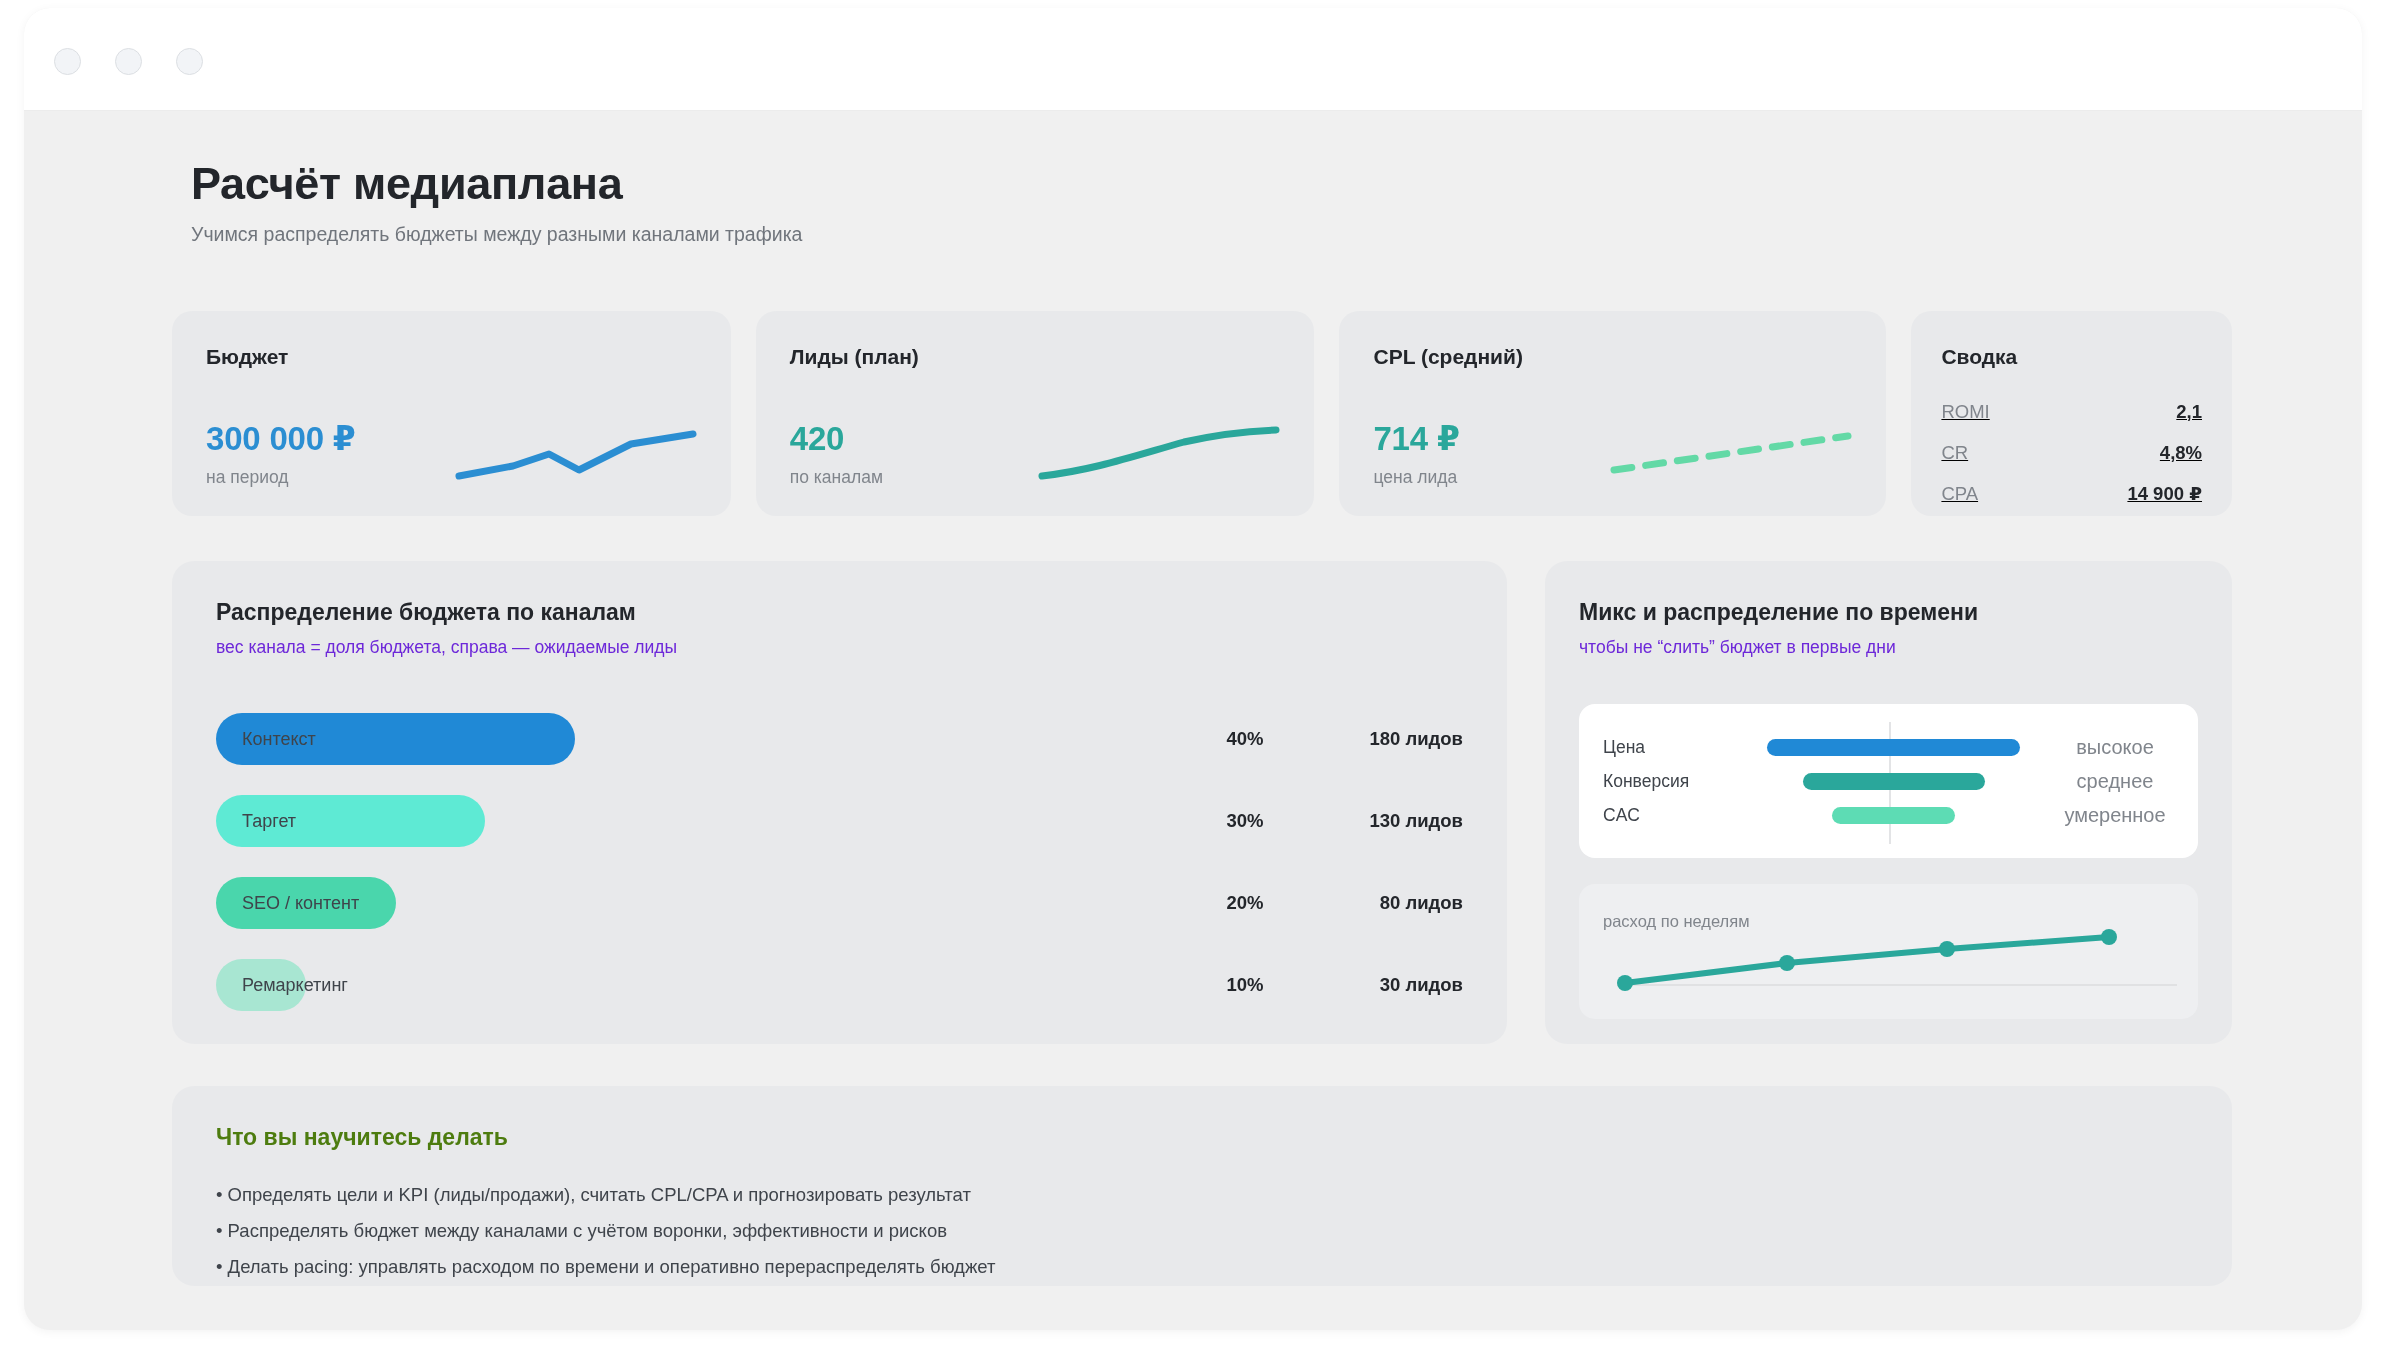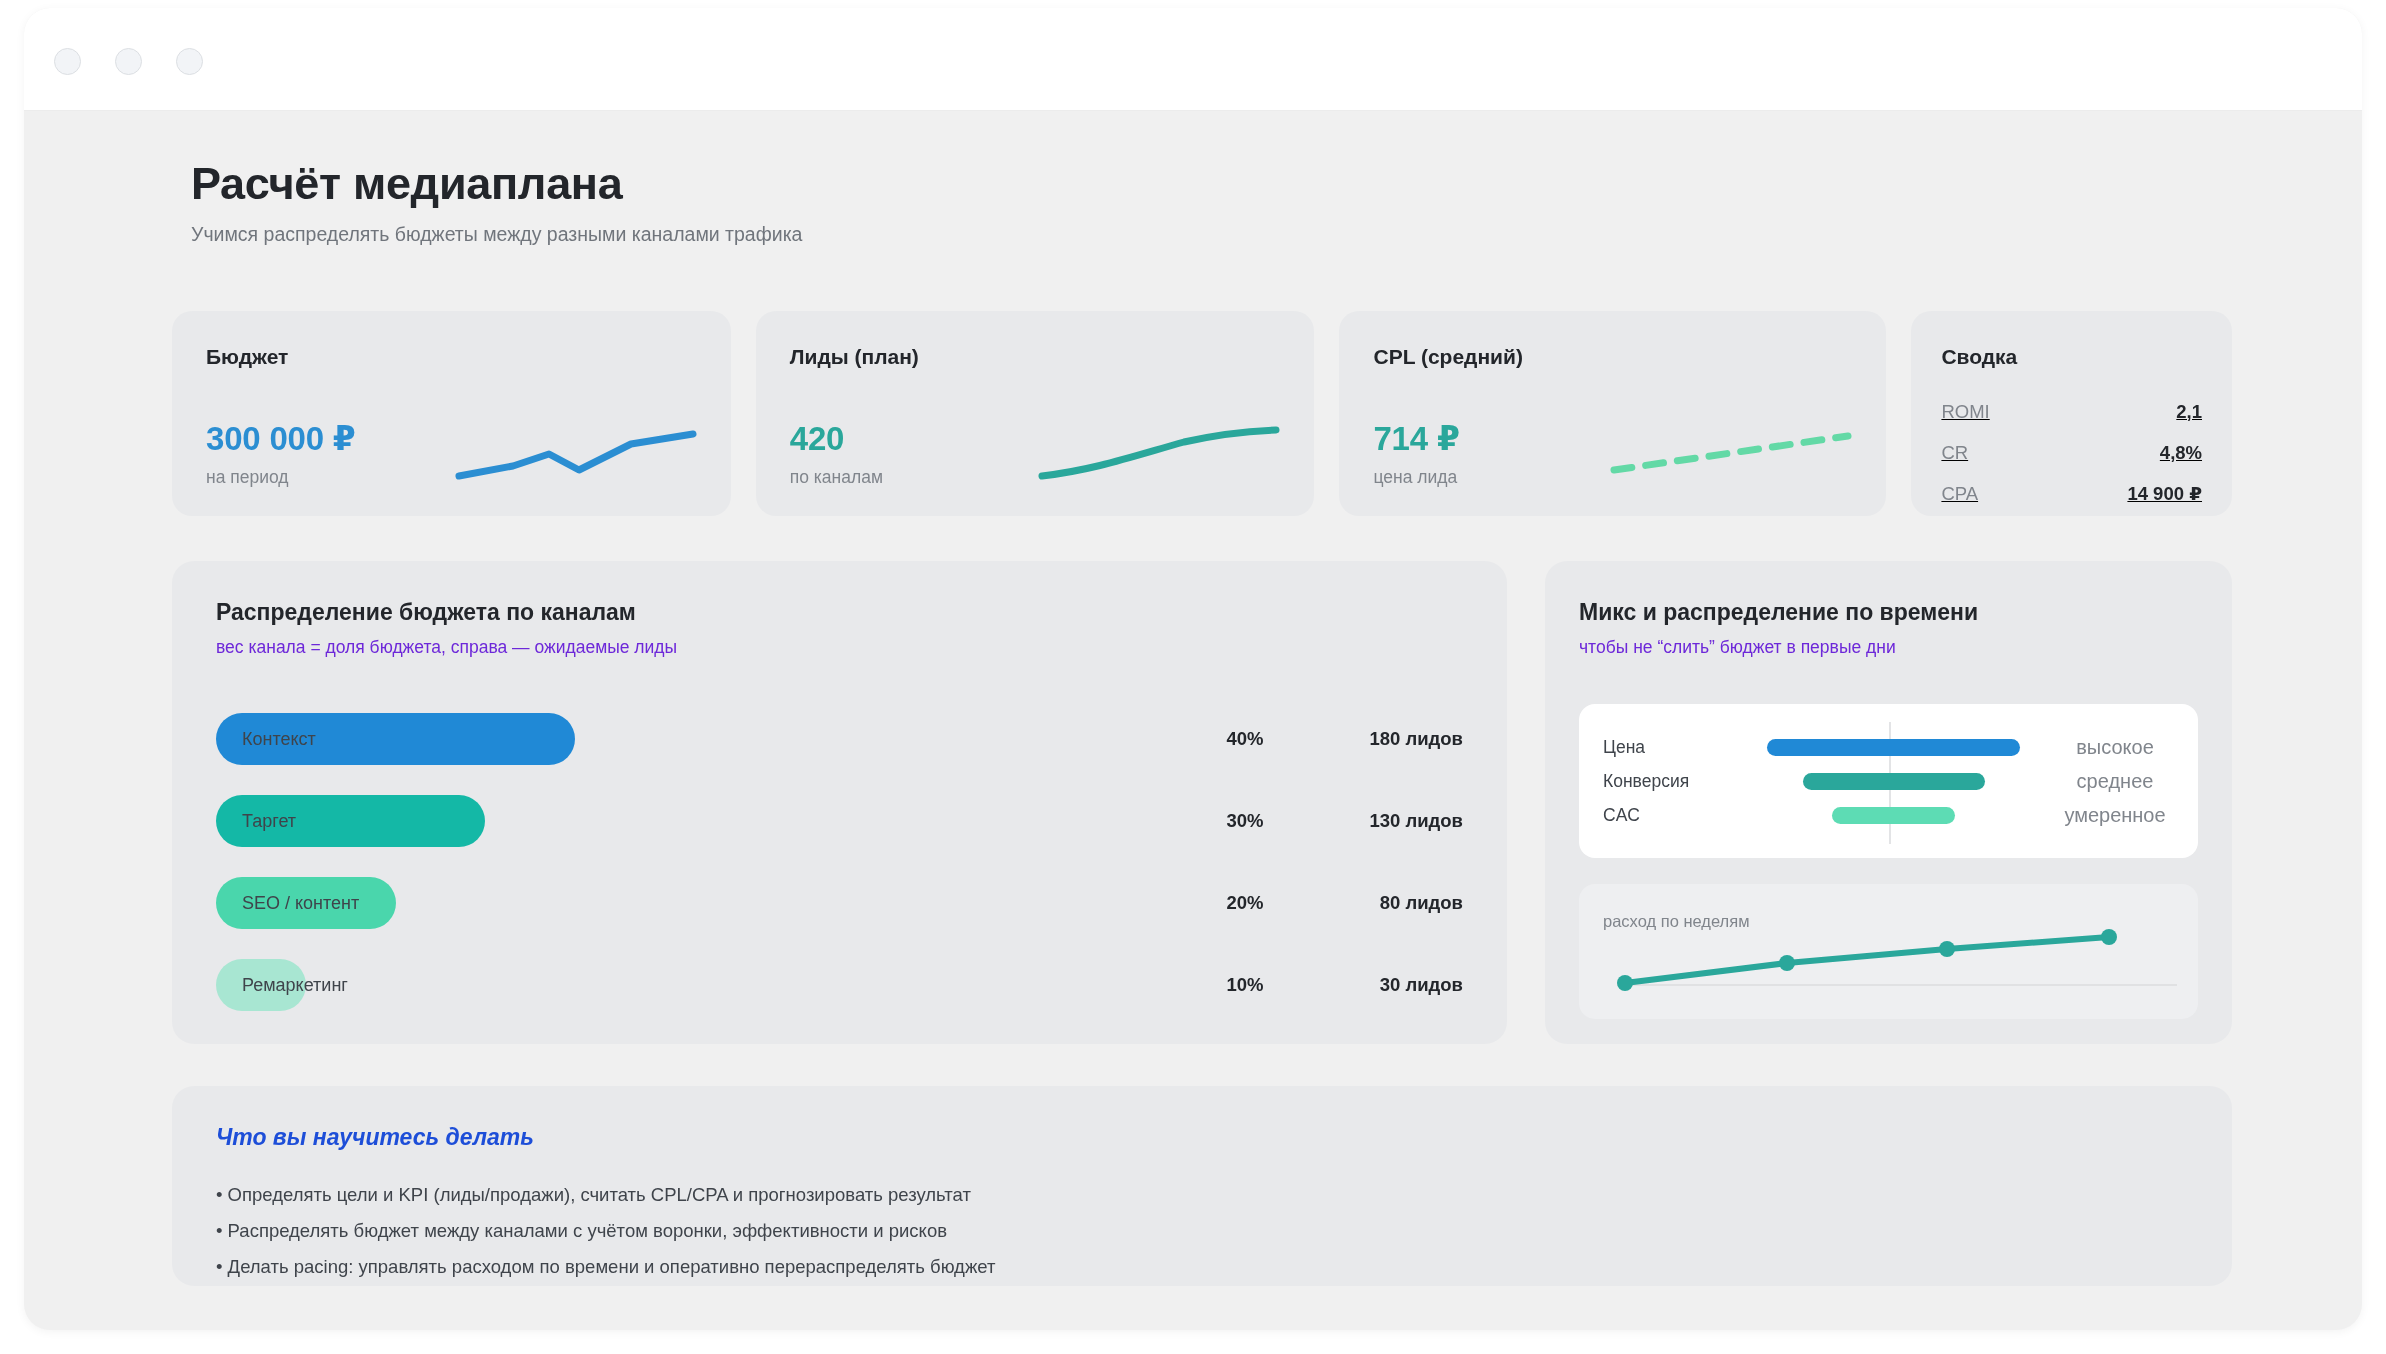--- a/index.html
+++ b/index.html
@@ -247,21 +247,21 @@
   .bottom {
     position: absolute;
     left: 148px;
     top: 975px;
     width: 2060px;
     height: 200px;
     background: #e8e9eb;
     border-radius: 22px;
     padding: 38px 44px;
   }
-  .bottom-title { font-size: 23px; font-weight: bold; color: #1d4ed8; font-style: italic; }
+  .bottom-title { font-size: 23px; font-weight: bold; color: #4d7c0f; }
   .bullets { margin-top: 26px; }
   .bullet {
     font-size: 18.5px;
     color: #3f444b;
     line-height: 1.95;
   }
 </style>
 </head>
 <body>
 
@@ -344,21 +344,21 @@
               <div class="ch-bar" style="width:40%;background:#2089d6">
                 <span class="ch-name">Контекст</span>
               </div>
             </div>
             <div class="ch-pct">40%</div>
             <div class="ch-leads">180 лидов</div>
           </div>
 
           <div class="ch-row">
             <div class="ch-track">
-              <div class="ch-bar" style="width:30%;background:#14b8a6">
+              <div class="ch-bar" style="width:30%;background:#5eead4">
                 <span class="ch-name">Таргет</span>
               </div>
             </div>
             <div class="ch-pct">30%</div>
             <div class="ch-leads">130 лидов</div>
           </div>
 
           <div class="ch-row">
             <div class="ch-track">
               <div class="ch-bar" style="width:20%;background:#4ad6ac">

